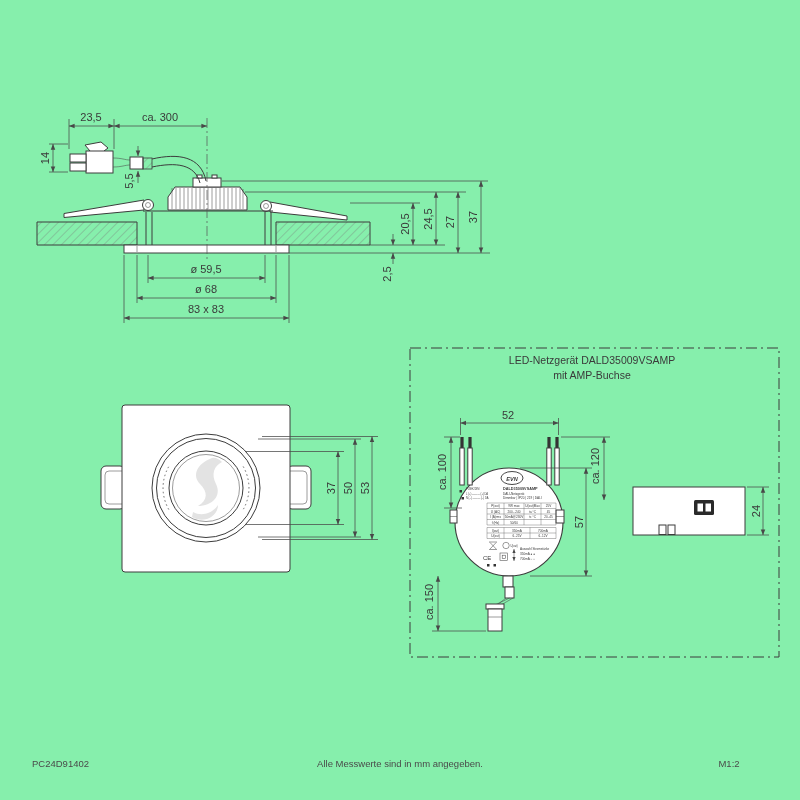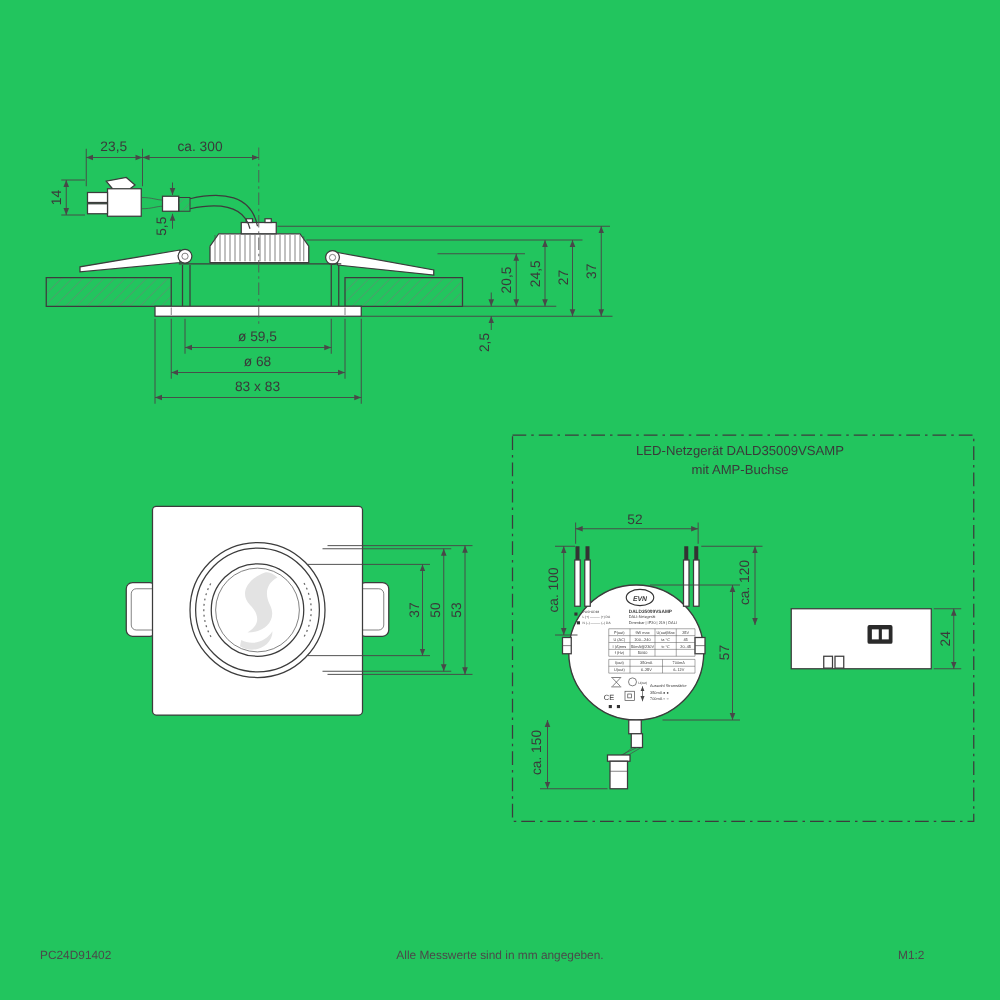--- a/index.html
+++ b/index.html
@@ -1,16 +1,16 @@
 <!DOCTYPE html>
 <html><head>
 <meta charset="utf-8">
 <style>
   html,body{margin:0;padding:0;background:#fff;}
-  .canvas{position:relative;width:800px;height:800px;background:#22c55e;overflow:hidden;
+  .canvas{position:relative;width:800px;height:800px;background:#86efac;overflow:hidden;
           font-family:"Liberation Sans",sans-serif;}
   svg text{font-family:"Liberation Sans",sans-serif;fill:#3a3a3a;}
   .ln{stroke:#3c3c3c;stroke-width:1;fill:none;}
   .lnf{stroke:#3c3c3c;stroke-width:1;fill:#fff;}
   .thin{stroke:#4a4a4a;stroke-width:0.55;fill:none;}
   .dl{stroke:#484848;stroke-width:0.75;fill:none;}
   .cl{stroke:#555;stroke-width:0.7;fill:none;stroke-dasharray:10 3 2 3;}
   .dash{stroke:#3c3c3c;stroke-width:1;fill:none;stroke-dasharray:11 4 2 4;}
   .dim{font-size:11px;}
   .ttl{font-size:10.5px;}

